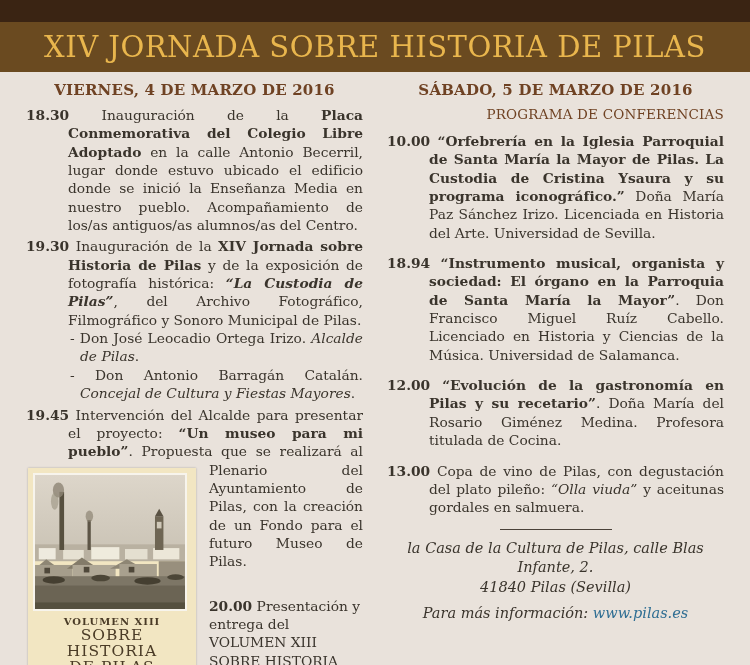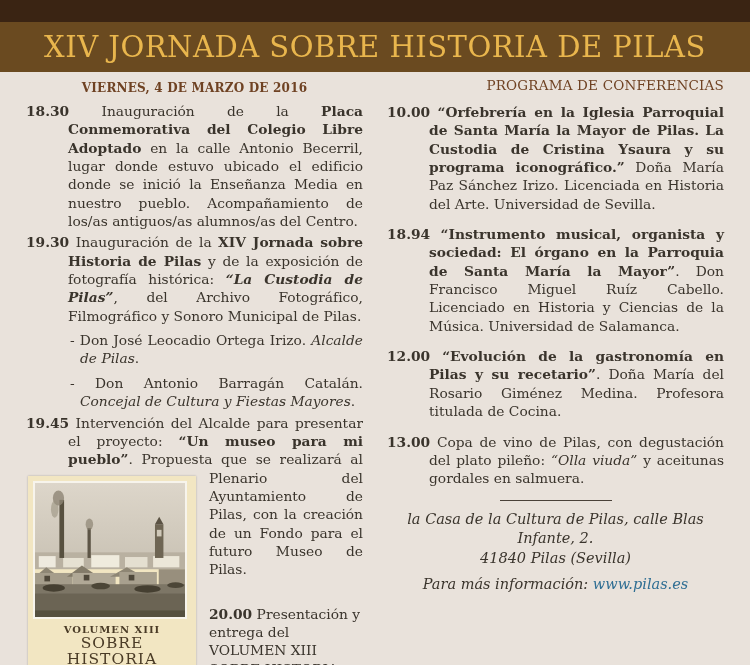--- a/index.html
+++ b/index.html
@@ -29,36 +29,36 @@
   }
   .title-band h1{
     margin:0;font-size:29px;font-weight:normal;letter-spacing:.5px;
     color:var(--c-gold);white-space:nowrap;
   }
   .content{display:flex;gap:24px;padding:5px 26px 0;}
   .col{flex:1 1 0;min-width:0;}
   .col.left{overflow:hidden;}
   h2.day-heading{
     margin:4px 0 7px;text-align:center;
-    font-size:12px;font-weight:bold;color:var(--c-heading_brown);
+    font-size:15px;font-weight:bold;color:var(--c-heading_brown);
     letter-spacing:.2px;
   }
   .subheading{
     text-align:right;font-size:13.5px;font-weight:normal;
     color:var(--c-heading_brown);margin:0 0 10px;letter-spacing:.2px;
   }
   .event{
     font-size:13.8px;line-height:1.33;text-align:justify;
     padding-left:42px;text-indent:-42px;margin:0 0 3px;
   }
   .col.right .event{margin-bottom:12px;}
   .event .time{font-weight:bold;}
   .event .b{font-weight:bold;}
   .event .i{font-style:italic;}
-  .subitem{text-indent:-10px;padding-left:12px;text-align:justify;margin-top:6px;}
+  .subitem{text-indent:-10px;padding-left:12px;text-align:justify;}
   .no-indent{padding-left:0;text-indent:0;margin-top:26px;margin-bottom:0;
     text-align:left;}
   
   .float-spacer{float:left;width:0;height:56px;}
   .cover-float{
     float:left;clear:left;width:168px;margin:6px 13px 4px 2px;
     background:var(--c-cover_cream);padding:5px 5px 0;
     box-shadow:0 0 2px rgba(0,0,0,.25);
   }
   .cover-photo{display:block;border:2px solid #f7f4ec;line-height:0;}
@@ -143,20 +143,21 @@
         <div class="cover-title">DE PILAS</div>
 
       </div>
     </aside>
 
     <div class="event"><span class="time">19.45</span>&nbsp;<span>Intervención del Alcalde para presentar el proyecto: </span><span class="b">“Un museo para mi pueblo”</span><span>. Propuesta que se realizará al Plenario del Ayuntamiento de Pilas, con la creación de un Fondo para el futuro Museo de Pilas.</span></div>
     <div class="event no-indent"><span class="time">20.00</span>&nbsp;<span>Presentación y entrega del </span><span>VOLUMEN XIII SOBRE HISTORIA DE PILAS</span></div>
   </section>
 
   <section class="col right">
+    <h2 class="day-heading">SÁBADO, 5 DE MARZO DE 2016</h2>
     <div class="subheading">PROGRAMA DE CONFERENCIAS</div>
 
     <div class="event"><span class="time">10.00</span>&nbsp;<span class="b">“Orfebrería en la Iglesia Parroquial de Santa María la Mayor de Pilas. La Custodia de Cristina Ysaura y su programa iconográfico.”</span><span> Doña María Paz Sánchez Irizo. Licenciada en Historia del Arte. Universidad de Sevilla.</span></div>
     <div class="event"><span class="time">18.94</span>&nbsp;<span class="b">“Instrumento musical, organista y sociedad: El órgano en la Parroquia de Santa María la Mayor”</span><span>. Don Francisco Miguel Ruíz Cabello. Licenciado en Historia y Ciencias de la Música. Universidad de Salamanca.</span></div>
     <div class="event"><span class="time">12.00</span>&nbsp;<span class="b">“Evolución de la gastronomía en Pilas y su recetario”</span><span>. Doña María del Rosario Giménez Medina. Profesora titulada de Cocina.</span></div>
     <div class="event"><span class="time">13.00</span>&nbsp;<span>Copa de vino de Pilas, con degustación del plato pileño: </span><span class="i">“Olla viuda”</span><span> y aceitunas gordales en salmuera.</span></div>
 
     <footer>
       <hr class="divider">
       <div class="venue-line">la Casa de la Cultura de Pilas, calle Blas Infante, 2.</div>

